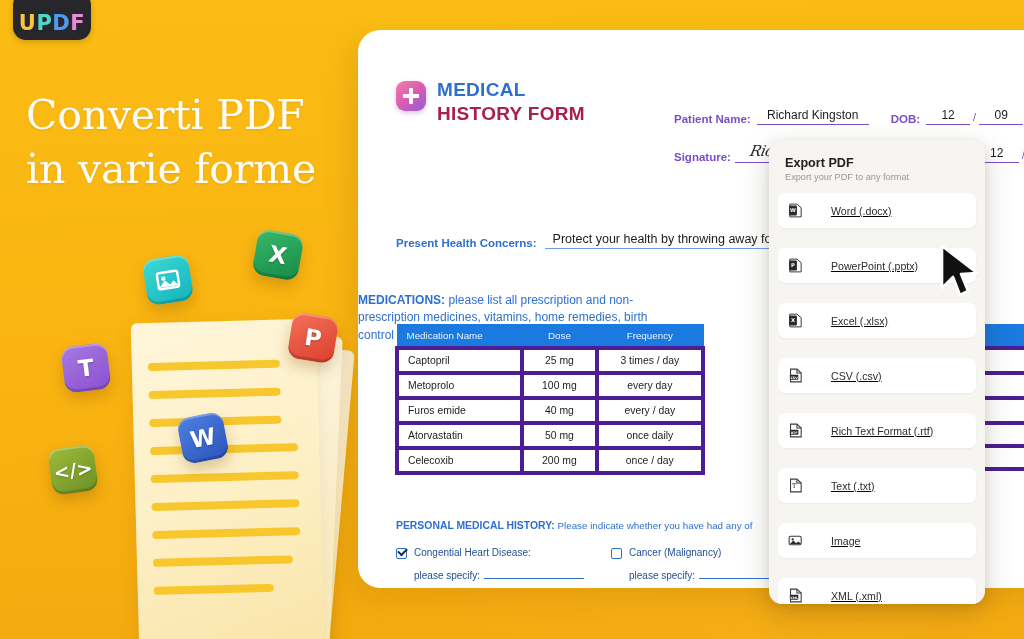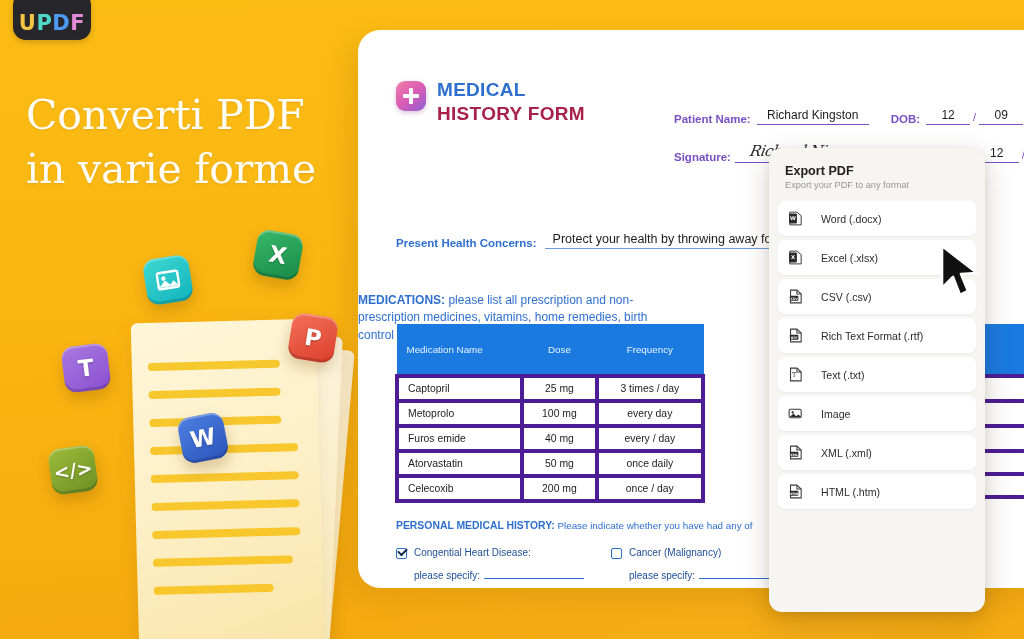--- a/index.html
+++ b/index.html
@@ -159,21 +159,21 @@
   }
 
   .sect-head { position: absolute; font-size: 12px; line-height: 1.45; color: #2E6FD0; }
   .sect-head b { font-weight: bold; }
   #med-head { left: 395px - 358px; top: 262px; width: 300px; }
   #alg-head { left: 480px; top: 262px; width: 120px; }
 
   table.fmt { position: absolute; border-collapse: collapse; font-size: 10.4px; }
   table.fmt th {
     background: #1A7AE0; color: #E8F2FF; font-weight: normal;
-    text-align: left; padding: 19px 9px; border: 1px solid #1A7AE0;
+    text-align: left; padding: 5px 9px; border: 1px solid #1A7AE0;
     font-size: 9.8px;
   }
   table.fmt td {
     border: 4px solid #4c1d95; padding: 5px 9px; color: #1c1c1c;
     height: 23px; background: #fff;
   }
   #med-table { left: 37px; top: 294px; width: 310px; }
   #med-table td.c2, #med-table th.c2 { text-align: center; }
   #alg-table { left: 480px; top: 294px; width: 230px; }
 
@@ -194,37 +194,38 @@
     width: 7px; height: 4px;
     border-left: 2px solid #12294f; border-bottom: 2px solid #12294f;
     transform: rotate(-45deg);
   }
   .spec { font-size: 10px; color: #1F4E96; margin: 11px 0 13px 18px; white-space: nowrap; }
   .spec u { text-decoration: none; border-bottom: 1px solid #2E6FD0; display: inline-block; width: 100px; margin-left: 4px; }
 
   
   #export-panel {
     position: absolute;
-    left: 769px; top: 148px;
+    left: 769px; top: 140px;
     width: 216px; height: 464px;
     background: #F7F5F2;
     border-radius: 13px;
     box-shadow: 0 10px 30px rgba(60,40,10,.20), 0 2px 8px rgba(60,40,10,.10);
     overflow: hidden;
   }
   #export-title { margin: 16px 0 2px 16px; font-size: 12.6px; font-weight: bold; color: #20201f; }
   #export-sub   { margin: 0 0 11px 16px; font-size: 9.2px; color: #9a9691; }
   #export-list  { padding: 0 9px 10px 9px; }
   .opt {
-    display: flex; align-items: center; gap: 17px;
+    display: flex; align-items: center; gap: 27px;
     height: 35px; padding: 0 9px;
     background: #FFFFFF;
     border-radius: 7px;
-    margin-bottom: 4px;
+    margin-bottom: 20px;
     box-shadow: 0 1px 2px rgba(0,0,0,.05);
+    text-decoration: underline;
   }
   .opt .lbl { font-size: 10.6px; color: #2c2c2b; }
   .opt svg { width: 17px; height: 17px; flex: none; }
 
   
   #cursor { position: absolute; left: 939px; top: 244px; width: 42px; height: 56px; }
 </style>
 </head>
 <body>
 
@@ -428,20 +429,28 @@
 
       <div class="opt">
         <svg viewBox="0 0 24 24">
           <path d="M4 3h10l6 5v13H4z" fill="#fff" stroke="#3a3a3a" stroke-width="1.4"></path>
           <rect x="3" y="5" width="11" height="14" rx="1.5" fill="#2b2b2b"></rect>
           <text x="8.5" y="14.4" font-size="7.5" fill="#fff" text-anchor="middle" font-family="DejaVu Sans, sans-serif" font-weight="bold">W</text>
         </svg>
         <span class="lbl">Word (.docx)</span>
       </div>
 
+      <div class="opt">
+        <svg viewBox="0 0 24 24">
+          <path d="M4 3h10l6 5v13H4z" fill="#fff" stroke="#3a3a3a" stroke-width="1.4"></path>
+          <rect x="3" y="5" width="11" height="14" rx="1.5" fill="#2b2b2b"></rect>
+          <text x="8.5" y="14.4" font-size="7.5" fill="#fff" text-anchor="middle" font-family="DejaVu Sans, sans-serif" font-weight="bold">P</text>
+        </svg>
+        <span class="lbl">PowerPoint (.pptx)</span>
+      </div>
 
       <div class="opt">
         <svg viewBox="0 0 24 24">
           <path d="M4 3h10l6 5v13H4z" fill="#fff" stroke="#3a3a3a" stroke-width="1.4"></path>
           <rect x="3" y="5" width="11" height="14" rx="1.5" fill="#2b2b2b"></rect>
           <text x="8.5" y="14.4" font-size="7.5" fill="#fff" text-anchor="middle" font-family="DejaVu Sans, sans-serif" font-weight="bold">X</text>
         </svg>
         <span class="lbl">Excel (.xlsx)</span>
       </div>
 

